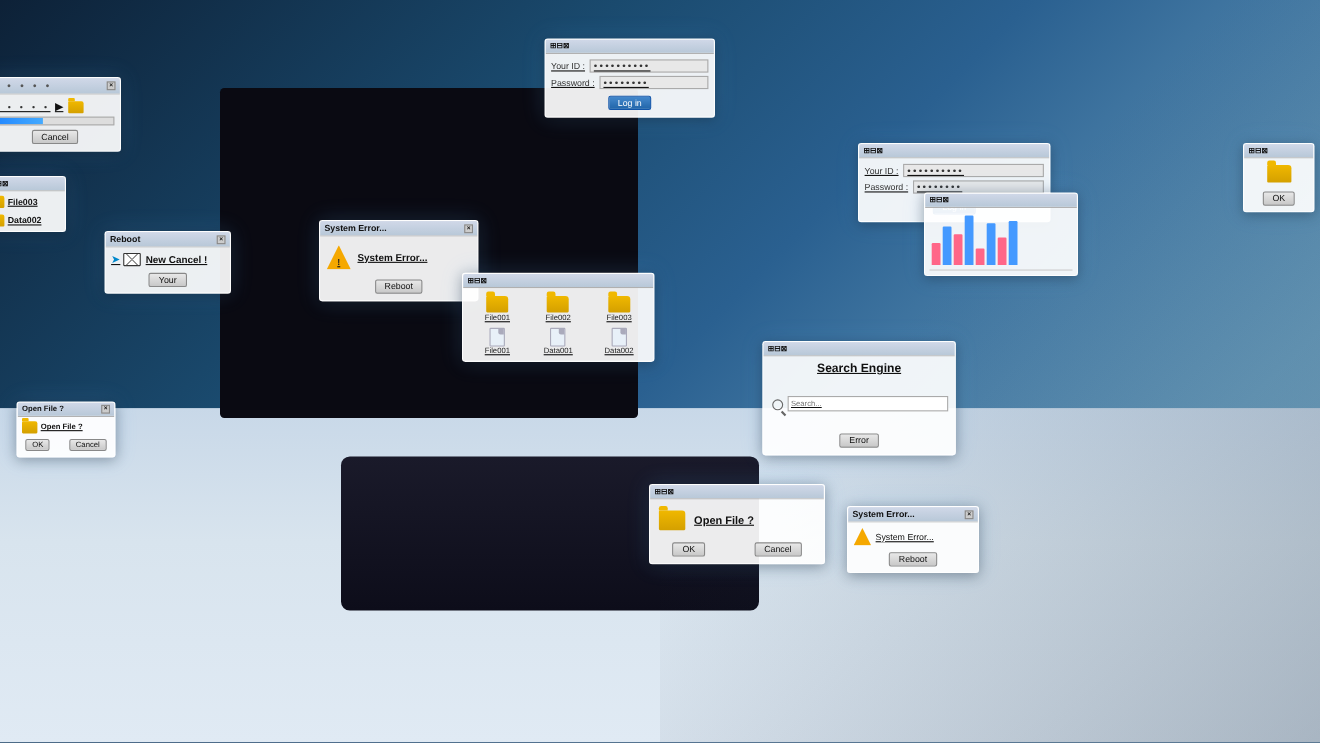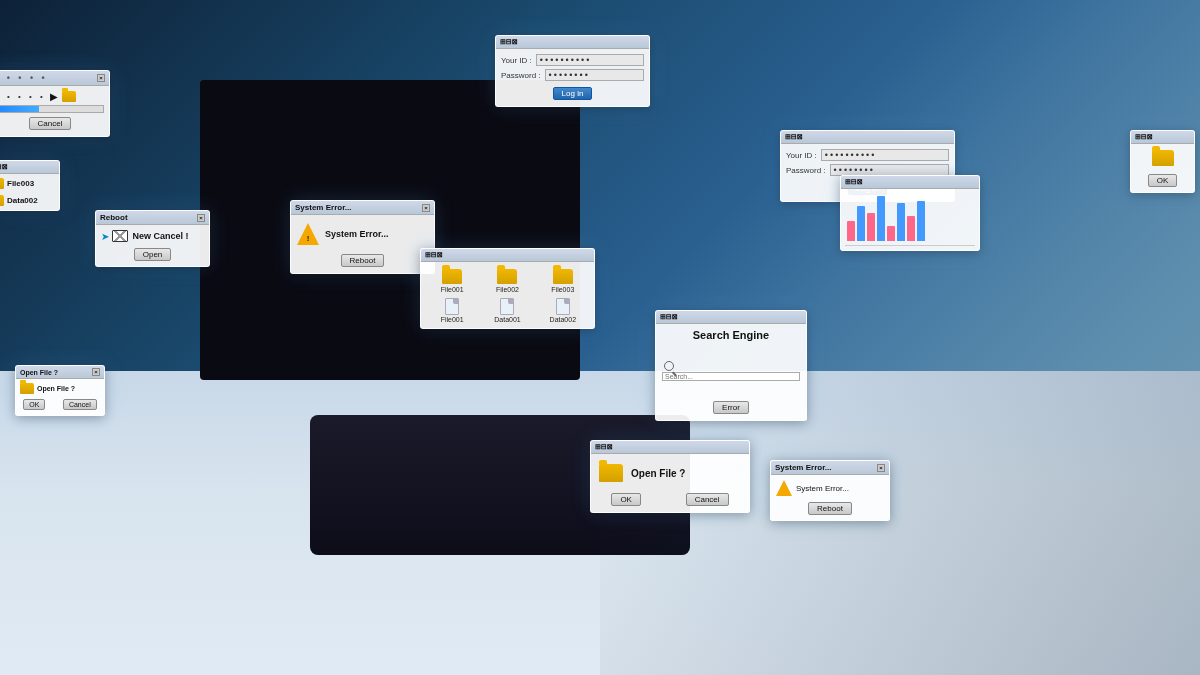--- a/index.html
+++ b/index.html
@@ -153,22 +153,22 @@
     
     .win-chart {
       top: 175px;
       left: 840px;
       width: 140px;
     }
 
     
     .win-search {
       top: 310px;
-      left: 655px;
-      width: 152px;
+      left: 693px;
+      width: 176px;
     }
 
     
     .win-openfile {
       top: 440px;
       left: 590px;
       width: 160px;
     }
 
     
@@ -194,20 +194,21 @@
 
     
     .win-filesmall {
       top: 160px;
       left: -15px;
       width: 75px;
     }
 
     .window-body {
       padding: 5px;
+      text-decoration: underline;
     }
 
     .folder-icon {
       display: inline-block;
       width: 20px;
       height: 15px;
       background: linear-gradient(180deg, #f0b800 0%, #d4a000 100%);
       border-radius: 1px 3px 1px 1px;
       position: relative;
       margin: 2px;
@@ -333,21 +334,20 @@
 
     .chart-bar {
       width: 8px;
       border-radius: 1px 1px 0 0;
     }
 
     .search-bar {
       display: flex;
       gap: 2px;
       margin: 19px 0;
-      flex-direction: column;
     }
 
     .search-input {
       flex: 1;
       height: 14px;
       border: 1px solid #aaa;
       background: white;
       font-size: 7px;
       padding: 0 2px;
     }
@@ -467,21 +467,21 @@
     </div>
   </div>
   <div class="window-body" style="display:flex; align-items:center; gap:4px; padding:5px;">
     <div style="display:flex; align-items:center;">
       <span class="arrow-icon">➤</span>
       <span class="email-icon"></span>
     </div>
     <span style="font-size:9px; font-weight:bold;">New Cancel !</span>
   </div>
   <div style="text-align:center; padding-bottom:4px;">
-    <div class="btn-small">Open</div>
+    <div class="btn-small">Your</div>
   </div>
 </div>
 
 <div class="ui-window win-syserror-top">
   <div class="window-titlebar">
     <span>System Error...</span>
     <div class="window-controls">
       <div class="win-btn">×</div>
     </div>
   </div>

